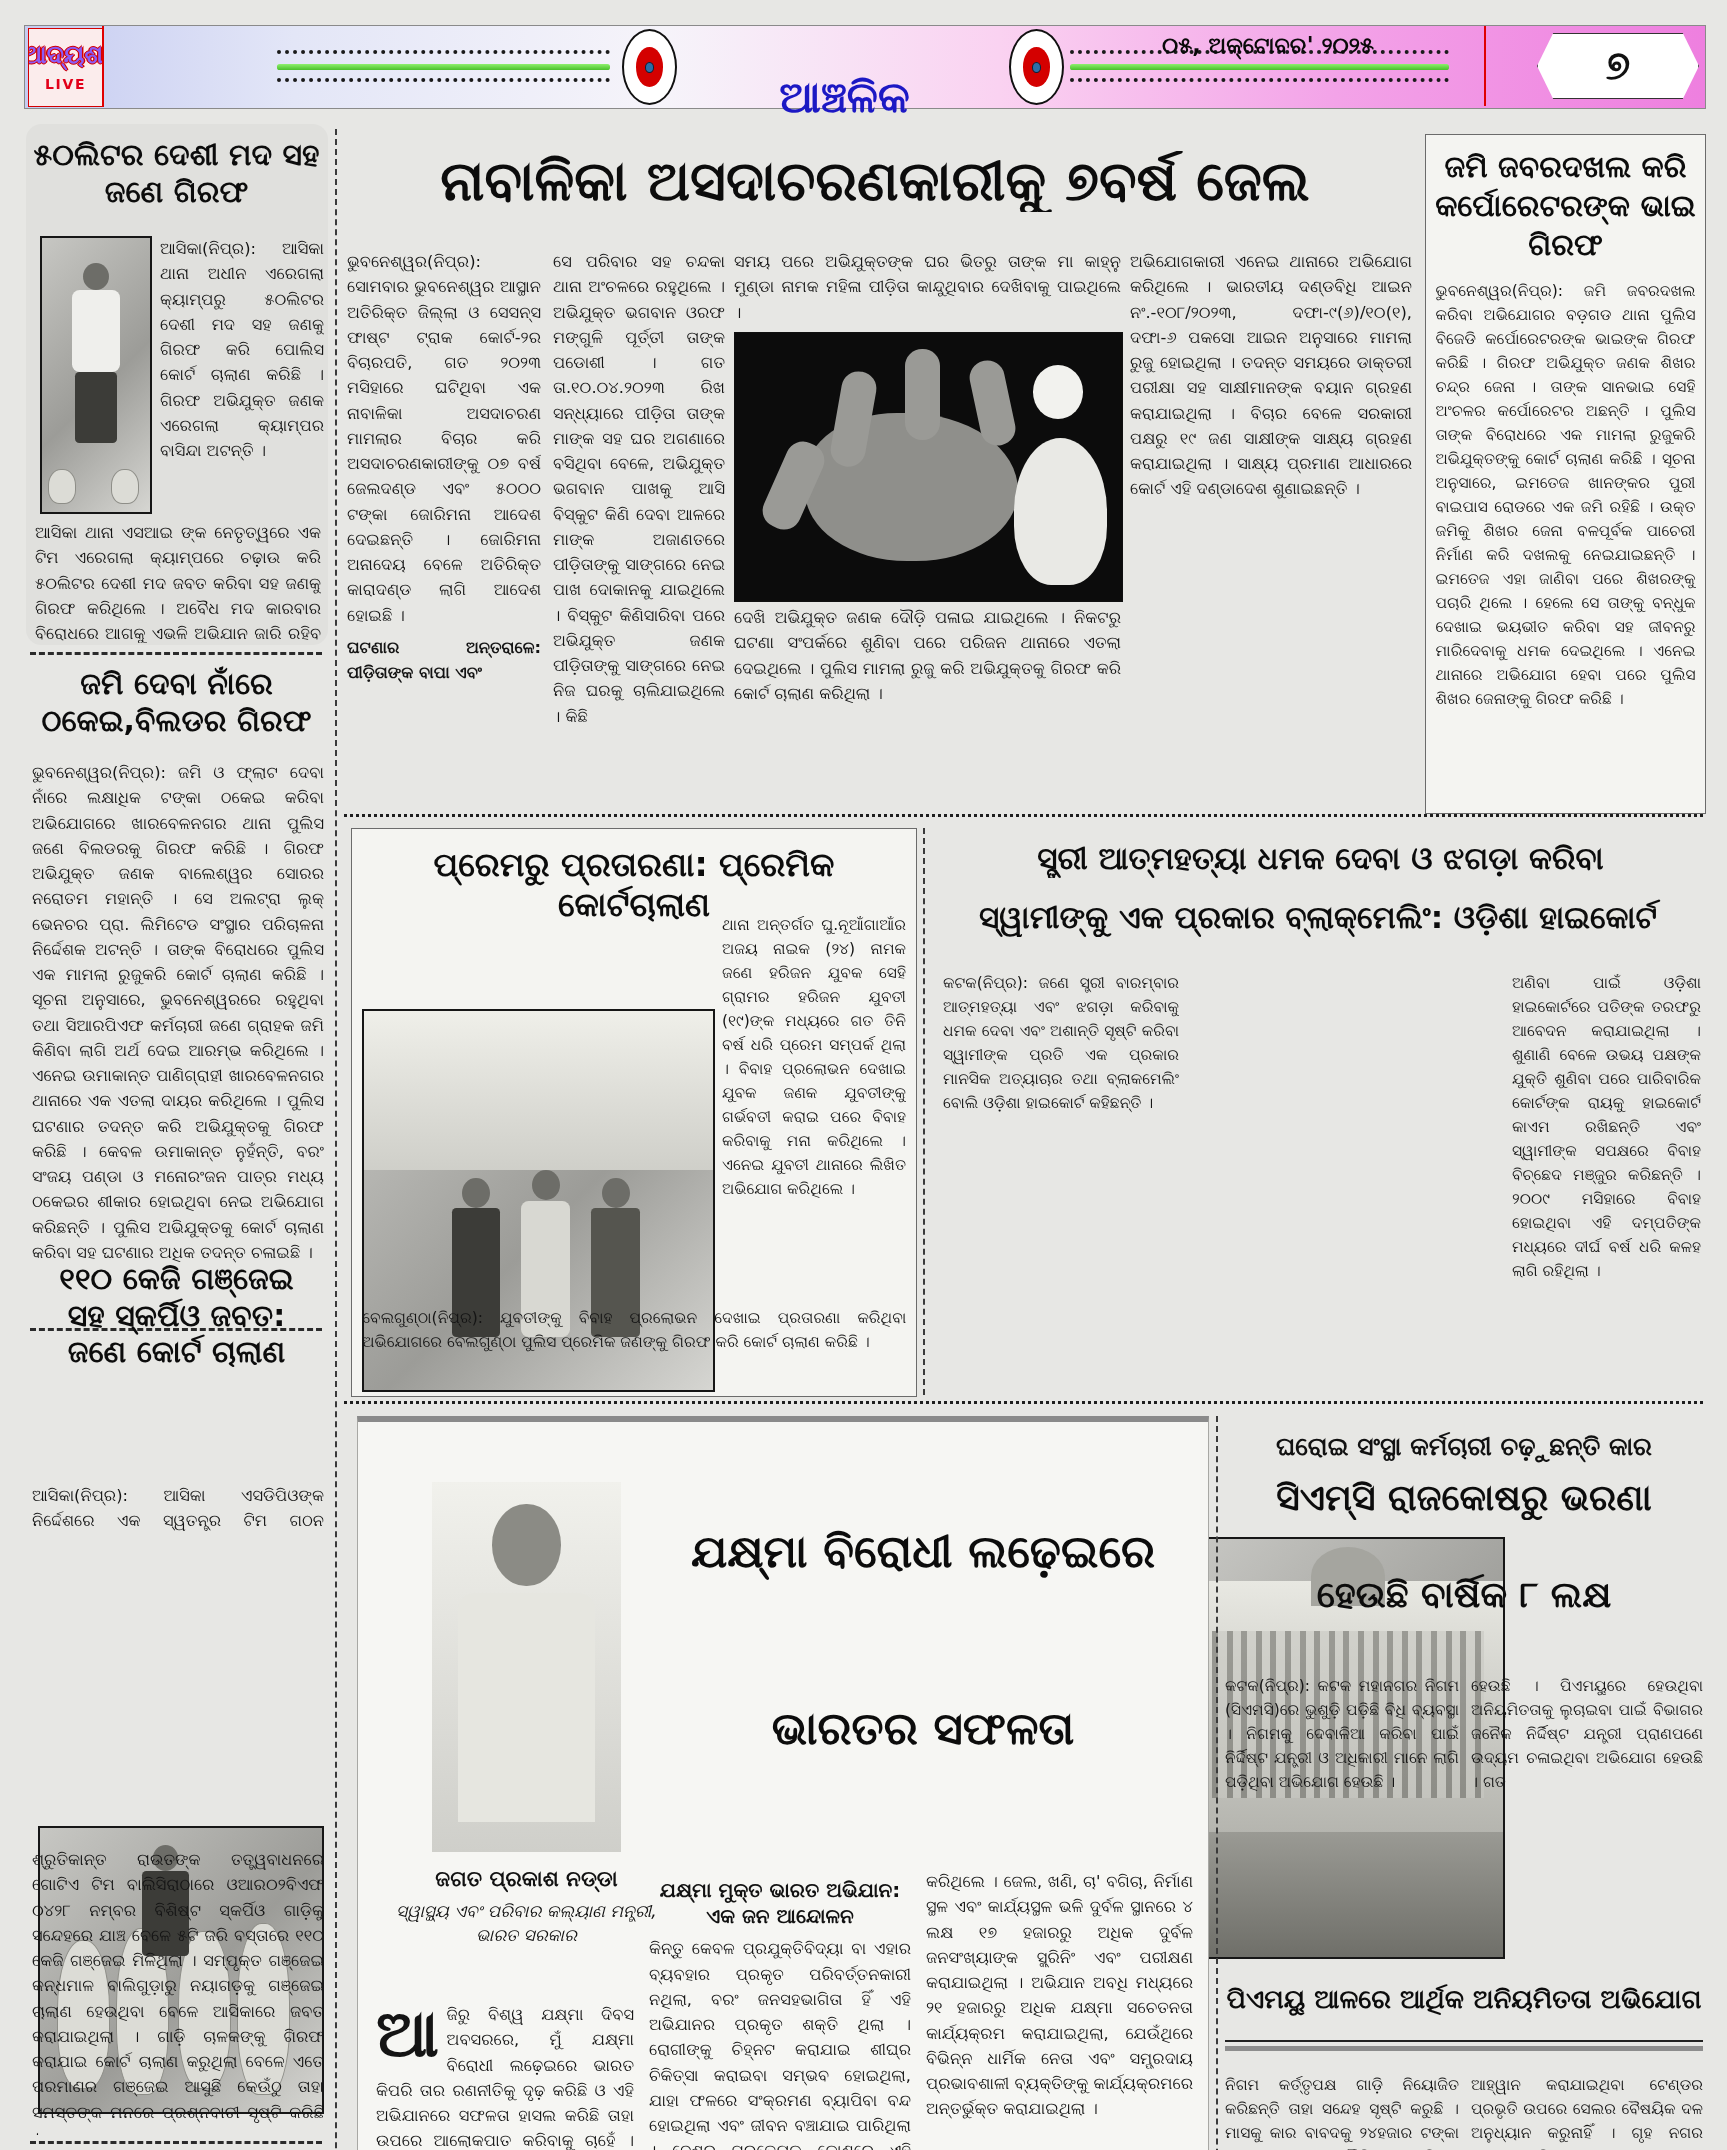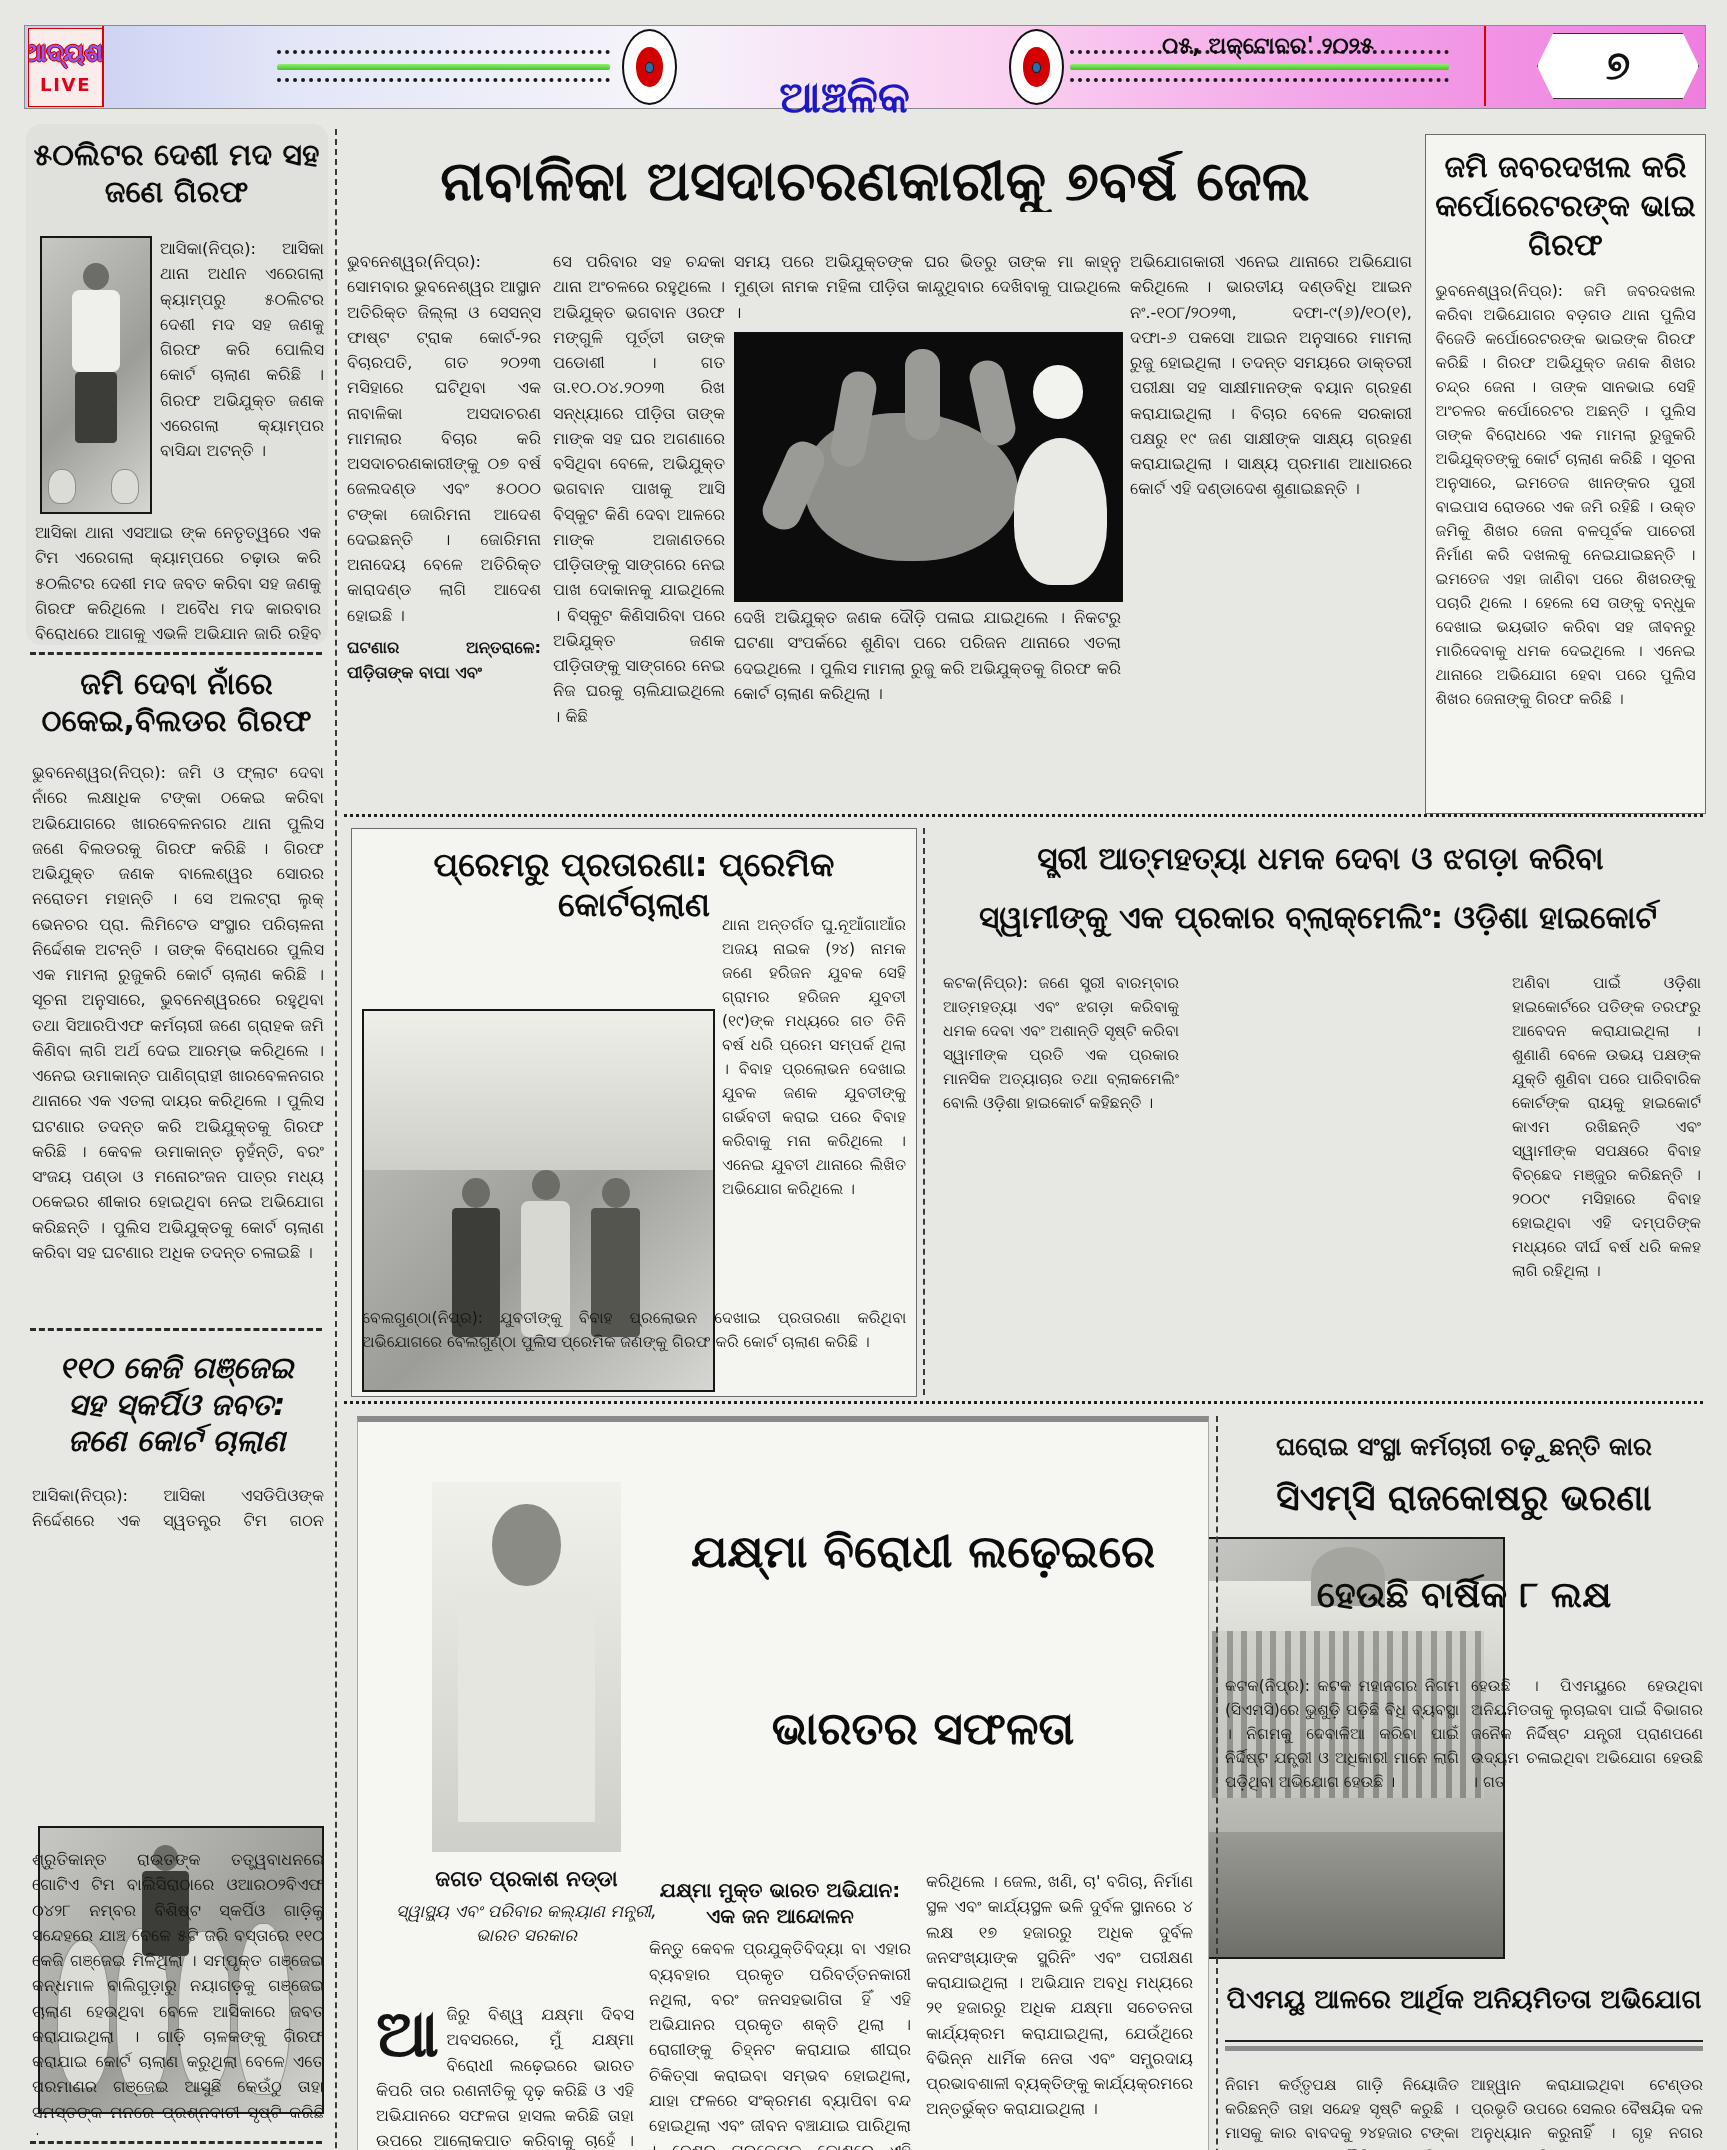--- a/index.html
+++ b/index.html
@@ -15,21 +15,21 @@
   .panel-light{background:#e0e0dd;border-radius:15.5px;}
   .box{background:#f4f4f1;border:1.3px solid #6b6b6b;}
   .photo{border:2.2px solid #161616;overflow:hidden;position:relative;background:linear-gradient(135deg,#c7c7c3,#9c9c98 55%,#d6d6d2);}
   
   #masthead{left:24px;top:25px;width:1680px;height:82px;border:0.9px solid #8a8a8a;
     background:linear-gradient(90deg,#c6ccf1 0%,#e3e6f7 16%,#f6f4fa 38%,#fad2f1 58%,#f3a3e8 78%,#ee7fdf 100%);}
   #logo-box{left:2.6px;top:1.7px;width:74px;height:77px;background:#fbecec;border:1.7px solid #d40000;
     display:flex;flex-direction:column;align-items:center;justify-content:center;overflow:hidden;}
   #logo-title{font-size:25px;font-weight:bold;color:#8b5cf6;
     text-shadow:-1.3px 0 #d40000,1.3px 0 #d40000,0 -1.3px #d40000,0 1.3px #d40000;line-height:1;}
-  #logo-live{font-size:18px;font-weight:bold;color:#e2001a;letter-spacing:1.7px;line-height:1.1;margin-top:10px;}
+  #logo-live{font-size:14px;font-weight:bold;color:#e2001a;letter-spacing:1.7px;line-height:1.1;margin-top:10px;}
   .m-dotrow{height:0;border-top:4.7px dotted #1a1a1a;}
   .m-green{height:5.6px;background:linear-gradient(#8ef06e,#49c02b);border-radius:2.6px;}
   .eye{width:51px;height:72px;background:#fff;border:2.6px solid #111;border-radius:50%;
     display:flex;align-items:center;justify-content:center;}
   .eye .iris{width:27.5px;height:40px;background:#d40000;border-radius:50%;display:flex;align-items:center;justify-content:center;}
   .eye .pupil{width:7.7px;height:9.5px;background:#2b6fa8;border-radius:50%;border:1.3px solid #08233a;}
   #m-title{font-size:43px;font-weight:bold;color:#1c18c4;line-height:1;white-space:nowrap;}
   #m-date{font-size:22.4px;font-weight:bold;color:#0a0a0a;white-space:nowrap;}
   #m-redline1{width:2.2px;background:#e00000;}
   #m-badge{width:160px;height:64px;background:#fff;border:1.3px solid #333;
@@ -107,21 +107,21 @@
 <div class="abs b" style="left:160px;top:236px;width:164px;height:275px;">ଆସିକା(ନିପ୍ର): ଆସିକା ଥାନା ଅଧୀନ ଏରେଗଲା କ୍ୟାମ୍ପରୁ ୫୦ଲିଟର ଦେଶୀ ମଦ ସହ ଜଣକୁ ଗିରଫ କରି ପୋଲିସ କୋର୍ଟ ଚାଲାଣ କରିଛି । ଗିରଫ ଅଭିଯୁକ୍ତ ଜଣକ ଏରେଗଲା କ୍ୟାମ୍ପର ବାସିନ୍ଦା ଅଟନ୍ତି ।</div>
 <div class="abs b" style="left:35px;top:520px;width:286px;height:123px;">ଆସିକା ଥାନା ଏସଆଇ ଙ୍କ ନେତୃତ୍ୱରେ ଏକ ଟିମ ଏରେଗଲା କ୍ୟାମ୍ପରେ ଚଢ଼ାଉ କରି ୫୦ଲିଟର ଦେଶୀ ମଦ ଜବତ କରିବା ସହ ଜଣକୁ ଗିରଫ କରିଥିଲେ । ଅବୈଧ ମଦ କାରବାର ବିରୋଧରେ ଆଗକୁ ଏଭଳି ଅଭିଯାନ ଜାରି ରହିବ ବୋଲି ଥାନା ଅଧିକାରୀ ସୂଚନା ଦେଇଛନ୍ତି । ଏହି ଘଟଣାରେ ଅଧିକ ତଦନ୍ତ ଜାରି ରହିଛି, ଏଥିସହ ଅନ୍ୟମାନଙ୍କ ସଂପୃକ୍ତି ନେଇ ଯାଞ୍ଚ ଚାଲିଛି ।</div>
 
 <div class="abs dash-h" style="left:30px;top:652px;width:292px;"></div>
 
 <div class="abs hd" style="left:28px;top:666px;width:297px;font-size:30px;">ଜମି ଦେବା ନାଁରେ ଠକେଇ,ବିଲଡର ଗିରଫ</div>
 <div class="abs b" style="left:32px;top:760px;width:292px;height:559px;">ଭୁବନେଶ୍ୱର(ନିପ୍ର): ଜମି ଓ ଫ୍ଲାଟ ଦେବା ନାଁରେ ଲକ୍ଷାଧିକ ଟଙ୍କା ଠକେଇ କରିବା ଅଭିଯୋଗରେ ଖାରବେଳନଗର ଥାନା ପୁଲିସ ଜଣେ ବିଲଡରକୁ ଗିରଫ କରିଛି । ଗିରଫ ଅଭିଯୁକ୍ତ ଜଣକ ବାଲେଶ୍ୱର ସୋରର ନରୋତମ ମହାନ୍ତି । ସେ ଅଲଟ୍ରା ଲୁକ୍ ଭେନଚର ପ୍ରା. ଲିମିଟେଡ ସଂସ୍ଥାର ପରିଚାଳନା ନିର୍ଦ୍ଦେଶକ ଅଟନ୍ତି । ତାଙ୍କ ବିରୋଧରେ ପୁଲିସ ଏକ ମାମଲା ରୁଜୁକରି କୋର୍ଟ ଚାଲାଣ କରିଛି । ସୂଚନା ଅନୁସାରେ, ଭୁବନେଶ୍ୱରରେ ରହୁଥିବା ତଥା ସିଆରପିଏଫ କର୍ମଚାରୀ ଜଣେ ଗ୍ରାହକ ଜମି କିଣିବା ଲାଗି ଅର୍ଥ ଦେଇ ଆରମ୍ଭ କରିଥିଲେ । ଏନେଇ ଉମାକାନ୍ତ ପାଣିଗ୍ରାହୀ ଖାରବେଳନଗର ଥାନାରେ ଏକ ଏତଲା ଦାୟର କରିଥିଲେ । ପୁଲିସ ଘଟଣାର ତଦନ୍ତ କରି ଅଭିଯୁକ୍ତକୁ ଗିରଫ କରିଛି । କେବଳ ଉମାକାନ୍ତ ନୁହଁନ୍ତି, ବରଂ ସଂଜୟ ପଣ୍ଡା ଓ ମନୋରଂଜନ ପାତ୍ର ମଧ୍ୟ ଠକେଇର ଶୀକାର ହୋଇଥିବା ନେଇ ଅଭିଯୋଗ କରିଛନ୍ତି । ପୁଲିସ ଅଭିଯୁକ୍ତକୁ କୋର୍ଟ ଚାଲାଣ କରିବା ସହ ଘଟଣାର ଅଧିକ ତଦନ୍ତ ଚଳାଇଛି ।</div>
 
 <div class="abs dash-h" style="left:30px;top:1328px;width:292px;"></div>
 
-<div class="abs hd" style="left:28px;top:1350px;width:297px;font-size:30px;font-style:italic;">
+<div class="abs hd" style="left:28px;top:1261px;width:297px;font-size:30px;">
   <div>୧୧୦ କେଜି ଗଞ୍ଜେଇ</div>
   <div>ସହ ସ୍କର୍ପିଓ ଜବତ:</div>
   <div>ଜଣେ କୋର୍ଟ ଚାଲାଣ</div>
 </div>
 <div class="abs b" style="left:32px;top:1483px;width:292px;height:56px;">ଆସିକା(ନିପ୍ର): ଆସିକା ଏସଡିପିଓଙ୍କ ନିର୍ଦ୍ଦେଶରେ ଏକ ସ୍ୱତନ୍ତ୍ର ଟିମ ଗଠନ କରାଯାଇଥିଲା ।</div>
 <div class="abs photo" style="left:38px;top:1548px;width:282px;height:284px;">
   <div class="sack" style="left:6%;bottom:8%;width:18%;height:52%;"></div>
   <div class="sack" style="left:27%;bottom:6%;width:18%;height:58%;"></div>
   <div class="sack" style="left:49%;bottom:8%;width:18%;height:55%;"></div>
   <div class="sack" style="left:70%;bottom:6%;width:18%;height:60%;"></div>

